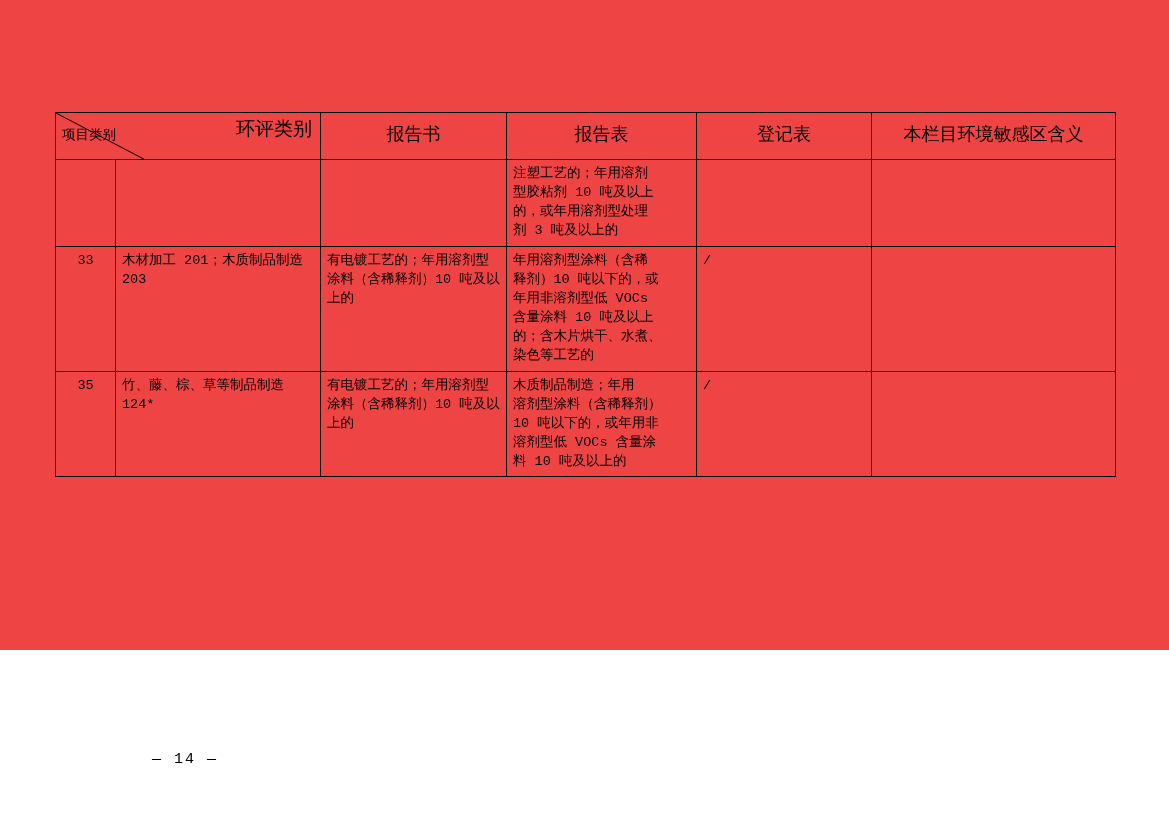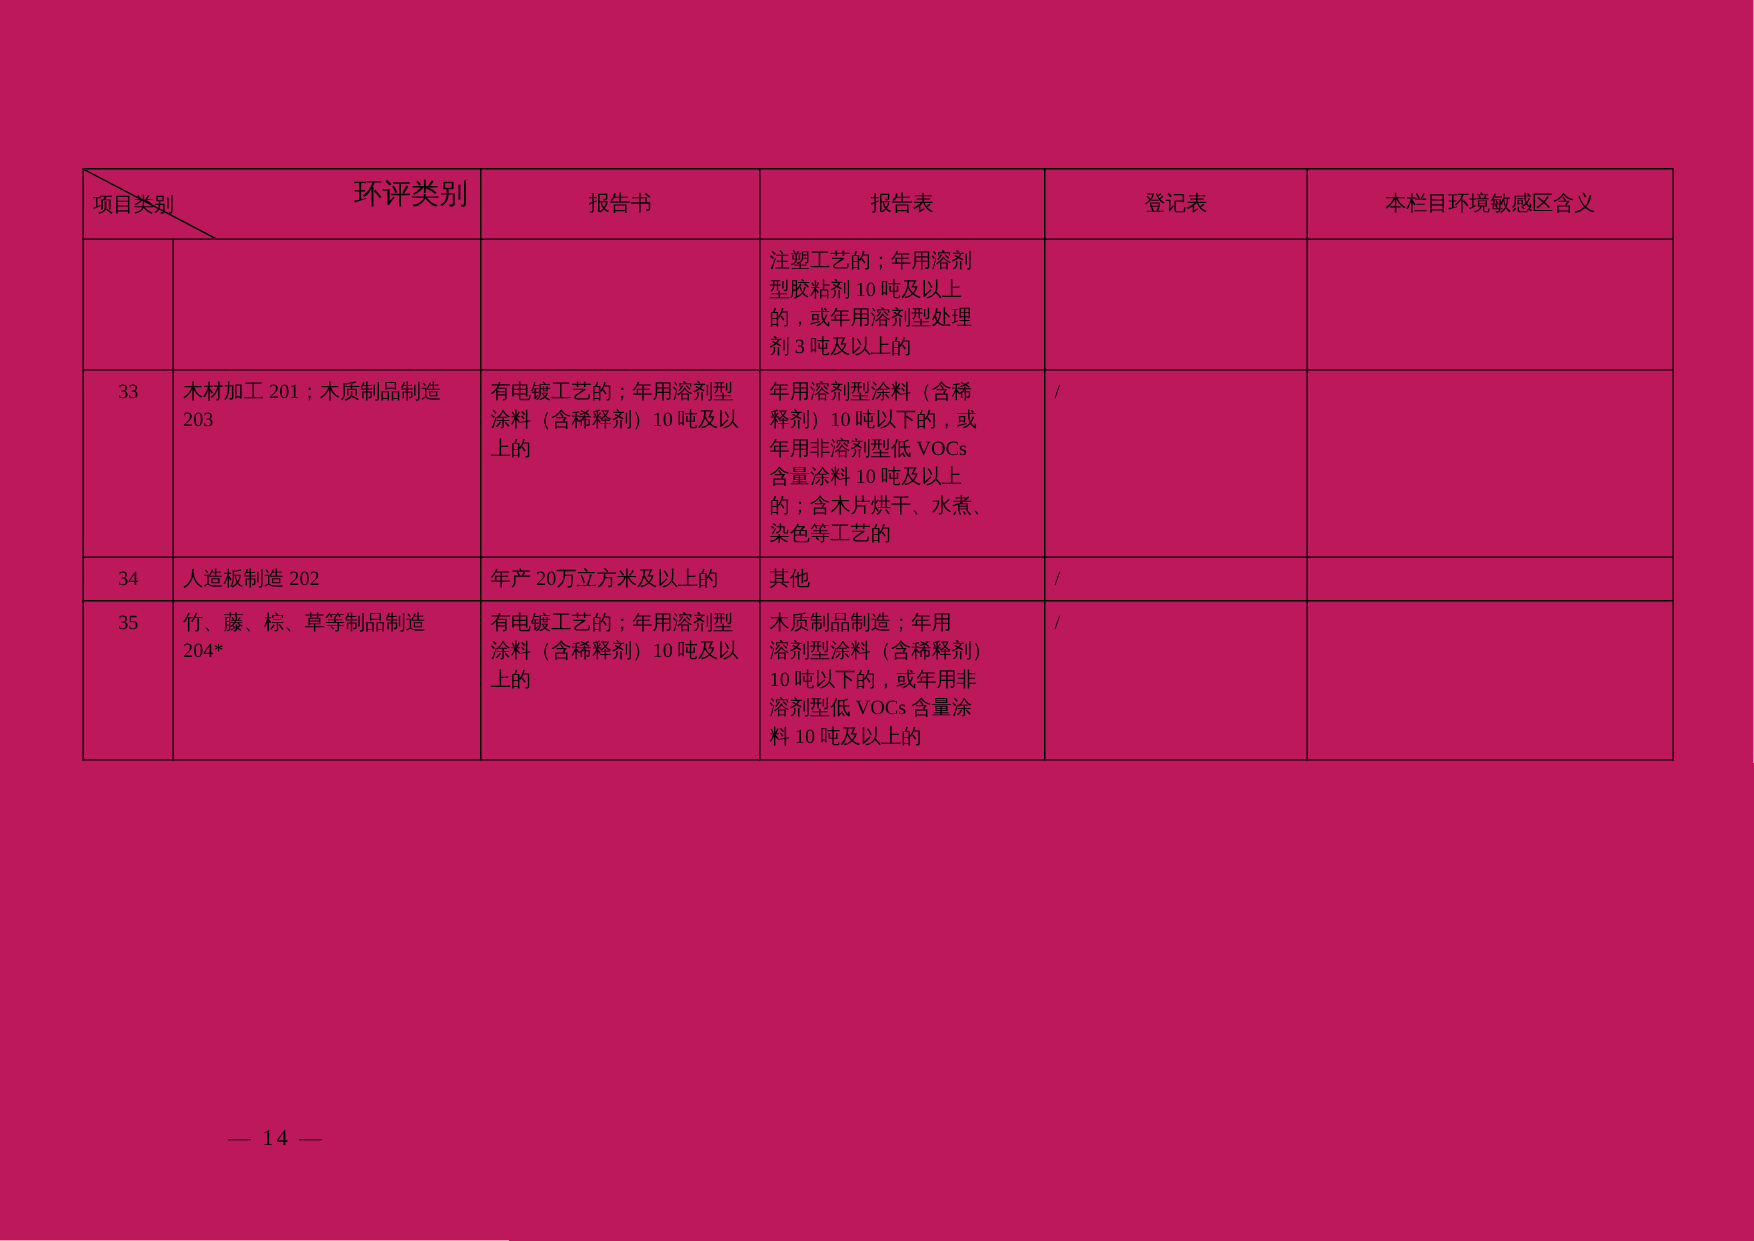--- a/index.html
+++ b/index.html
@@ -11,22 +11,23 @@
     width: 1169px;
     height: 827px;
     font-family: "Liberation Serif", "DejaVu Serif", serif;
     color: #000000;
     position: relative;
   }
   .page {
     position: absolute;
     left: 0; top: 0;
     width: 1169px;
-    height: 827px;
-    background: #be185d;
+    height: 650px;
+    background: #ef4444;
+    font-family: Liberation Mono, monospace;
   }
   .table-wrap {
     position: absolute;
     left: 55px;
     top: 112px;
     width: 1060px;
   }
   table.main {
     border-collapse: collapse;
     width: 1060px;
@@ -73,21 +74,21 @@
     transform: translateY(-50%);
     font-size: 13.5px;
   }
   .diag-cell .lbl-right {
     position: absolute;
     right: 8px;
     top: 4px;
     font-size: 19px;
   }
   .hdr-label {
-    font-size: 14px;
+    font-size: 18px;
   }
   .center { text-align: center; }
   .mid { vertical-align: middle; }
   .bold { font-weight: bold; }
   .cell-txt { display: block; }
   .slash { text-align: left; }
   td.cat-row {
     font-size: 13.5px;
     padding: 4px 6px 6px 6px;
   }
@@ -157,32 +158,24 @@
             <span class="cell-txt">释剂）10 吨以下的，或</span>
             <span class="cell-txt">年用非溶剂型低 VOCs</span>
             <span class="cell-txt">含量涂料 10 吨及以上</span>
             <span class="cell-txt">的；含木片烘干、水煮、</span>
             <span class="cell-txt">染色等工艺的</span>
           </td>
           <td class="mid">/</td>
           <td></td>
         </tr>
 
-        <tr>
-          <td class="center mid">34</td>
-          <td class="mid">人造板制造 202</td>
-          <td class="mid">年产 20万立方米及以上的</td>
-          <td class="mid">其他</td>
-          <td class="mid">/</td>
-          <td></td>
-        </tr>
 
         <tr>
           <td class="center mid">35</td>
-          <td class="mid">竹、藤、棕、草等制品制造 204*</td>
+          <td class="mid">竹、藤、棕、草等制品制造 124*</td>
           <td class="mid">有电镀工艺的；年用溶剂型涂料（含稀释剂）10 吨及以上的</td>
           <td>
             <span class="cell-txt">木质制品制造；年用</span>
             <span class="cell-txt">溶剂型涂料（含稀释剂）</span>
             <span class="cell-txt">10 吨以下的，或年用非</span>
             <span class="cell-txt">溶剂型低 VOCs 含量涂</span>
             <span class="cell-txt">料 10 吨及以上的</span>
           </td>
           <td class="mid">/</td>
           <td></td>

